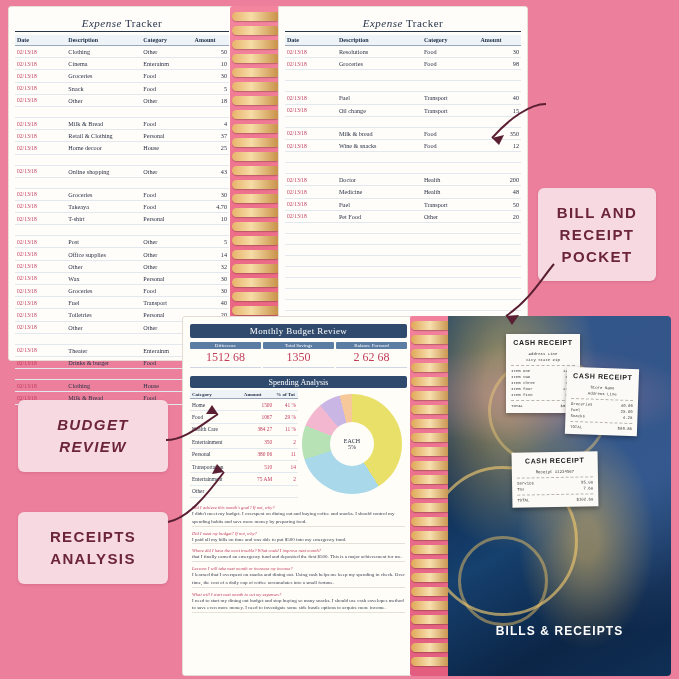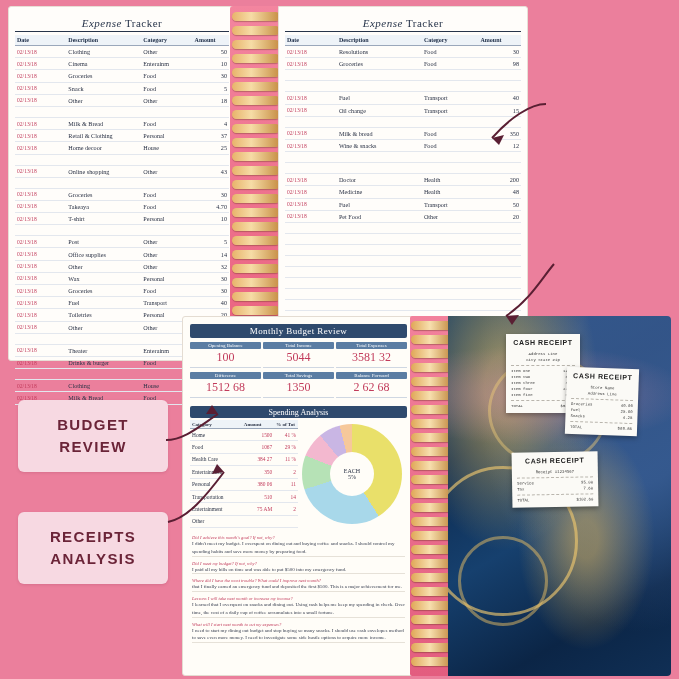--- a/index.html
+++ b/index.html
@@ -21,21 +21,21 @@
     text-align:center;
     font-weight:700;
     letter-spacing:1.4px;
     font-size:15px;
     line-height:1.45;
     padding:14px 10px;
     box-shadow:0 1px 3px rgba(120,40,65,.18);
   }
   .callout-monthly { left:538px; top:30px; width:118px; }
   .callout-bill    { left:538px; top:188px; width:118px; }
-  .callout-budget  { left:18px;  top:400px; width:150px; }
+  .callout-budget  { left:18px;  top:400px; width:150px;font-style:italic; }
   .callout-spend   { left:18px;  top:512px; width:150px; }
 
   .arrow { position:absolute; pointer-events:none; }
 
   
   .book-top {
     position:absolute; left:8px; top:6px; width:520px; height:355px;
   }
   .pg {
     position:absolute; top:0; height:355px; background:#fffdfa;
@@ -632,34 +632,20 @@
           </tbody>
       </table>
     </div>
   </div>
 
   <div class="book-bottom">
 
     <div class="pg2">
       <div class="hdr-band">Monthly Budget Review</div>
 
-      <div class="sum-grid" id="sum1">
-          <div class="sum-cell">
-            <div class="lbl">Opening Balance</div>
-            <div class="val">100</div>
-          </div>
-          <div class="sum-cell">
-            <div class="lbl">Total Income</div>
-            <div class="val">5044</div>
-          </div>
-          <div class="sum-cell">
-            <div class="lbl">Total Expenses</div>
-            <div class="val">3581 32</div>
-          </div>
-        </div>
       <div class="sum-grid" id="sum2">
           <div class="sum-cell">
             <div class="lbl">Difference</div>
             <div class="val">1512 68</div>
           </div>
           <div class="sum-cell">
             <div class="lbl">Total Savings</div>
             <div class="val">1350</div>
           </div>
           <div class="sum-cell">
@@ -851,23 +837,27 @@
             <span>Tax</span>
             <span>7.60</span>
           </div>
           <div class="sep"></div>
           <div class="line">
             <span>TOTAL</span>
             <span>$102.60</span>
           </div>
         </div>
 
+      <div class="bills-label">BILLS &amp; RECEIPTS</div>
     </div>
   </div>
 
+  <div class="callout callout-bill" style="white-space:pre-line">BILL AND
+RECEIPT
+POCKET</div>
   <div class="callout callout-budget" style="white-space:pre-line">BUDGET
 REVIEW</div>
   <div class="callout callout-spend" style="white-space:pre-line">RECEIPTS
 ANALYSIS</div>
 
   <svg class="arrow" style="left:470px;top:96px;width:80px;height:60px" viewBox="0 0 80 60">
     <path d="M76 8 C60 8 40 22 22 42" stroke="#5a1f33" stroke-width="2" fill="none"></path>
     <path d="M22 42 l12 -3 l-5 10 z" fill="#5a1f33"></path>
   </svg>
   <svg class="arrow" style="left:470px;top:258px;width:90px;height:72px" viewBox="0 0 90 72">

